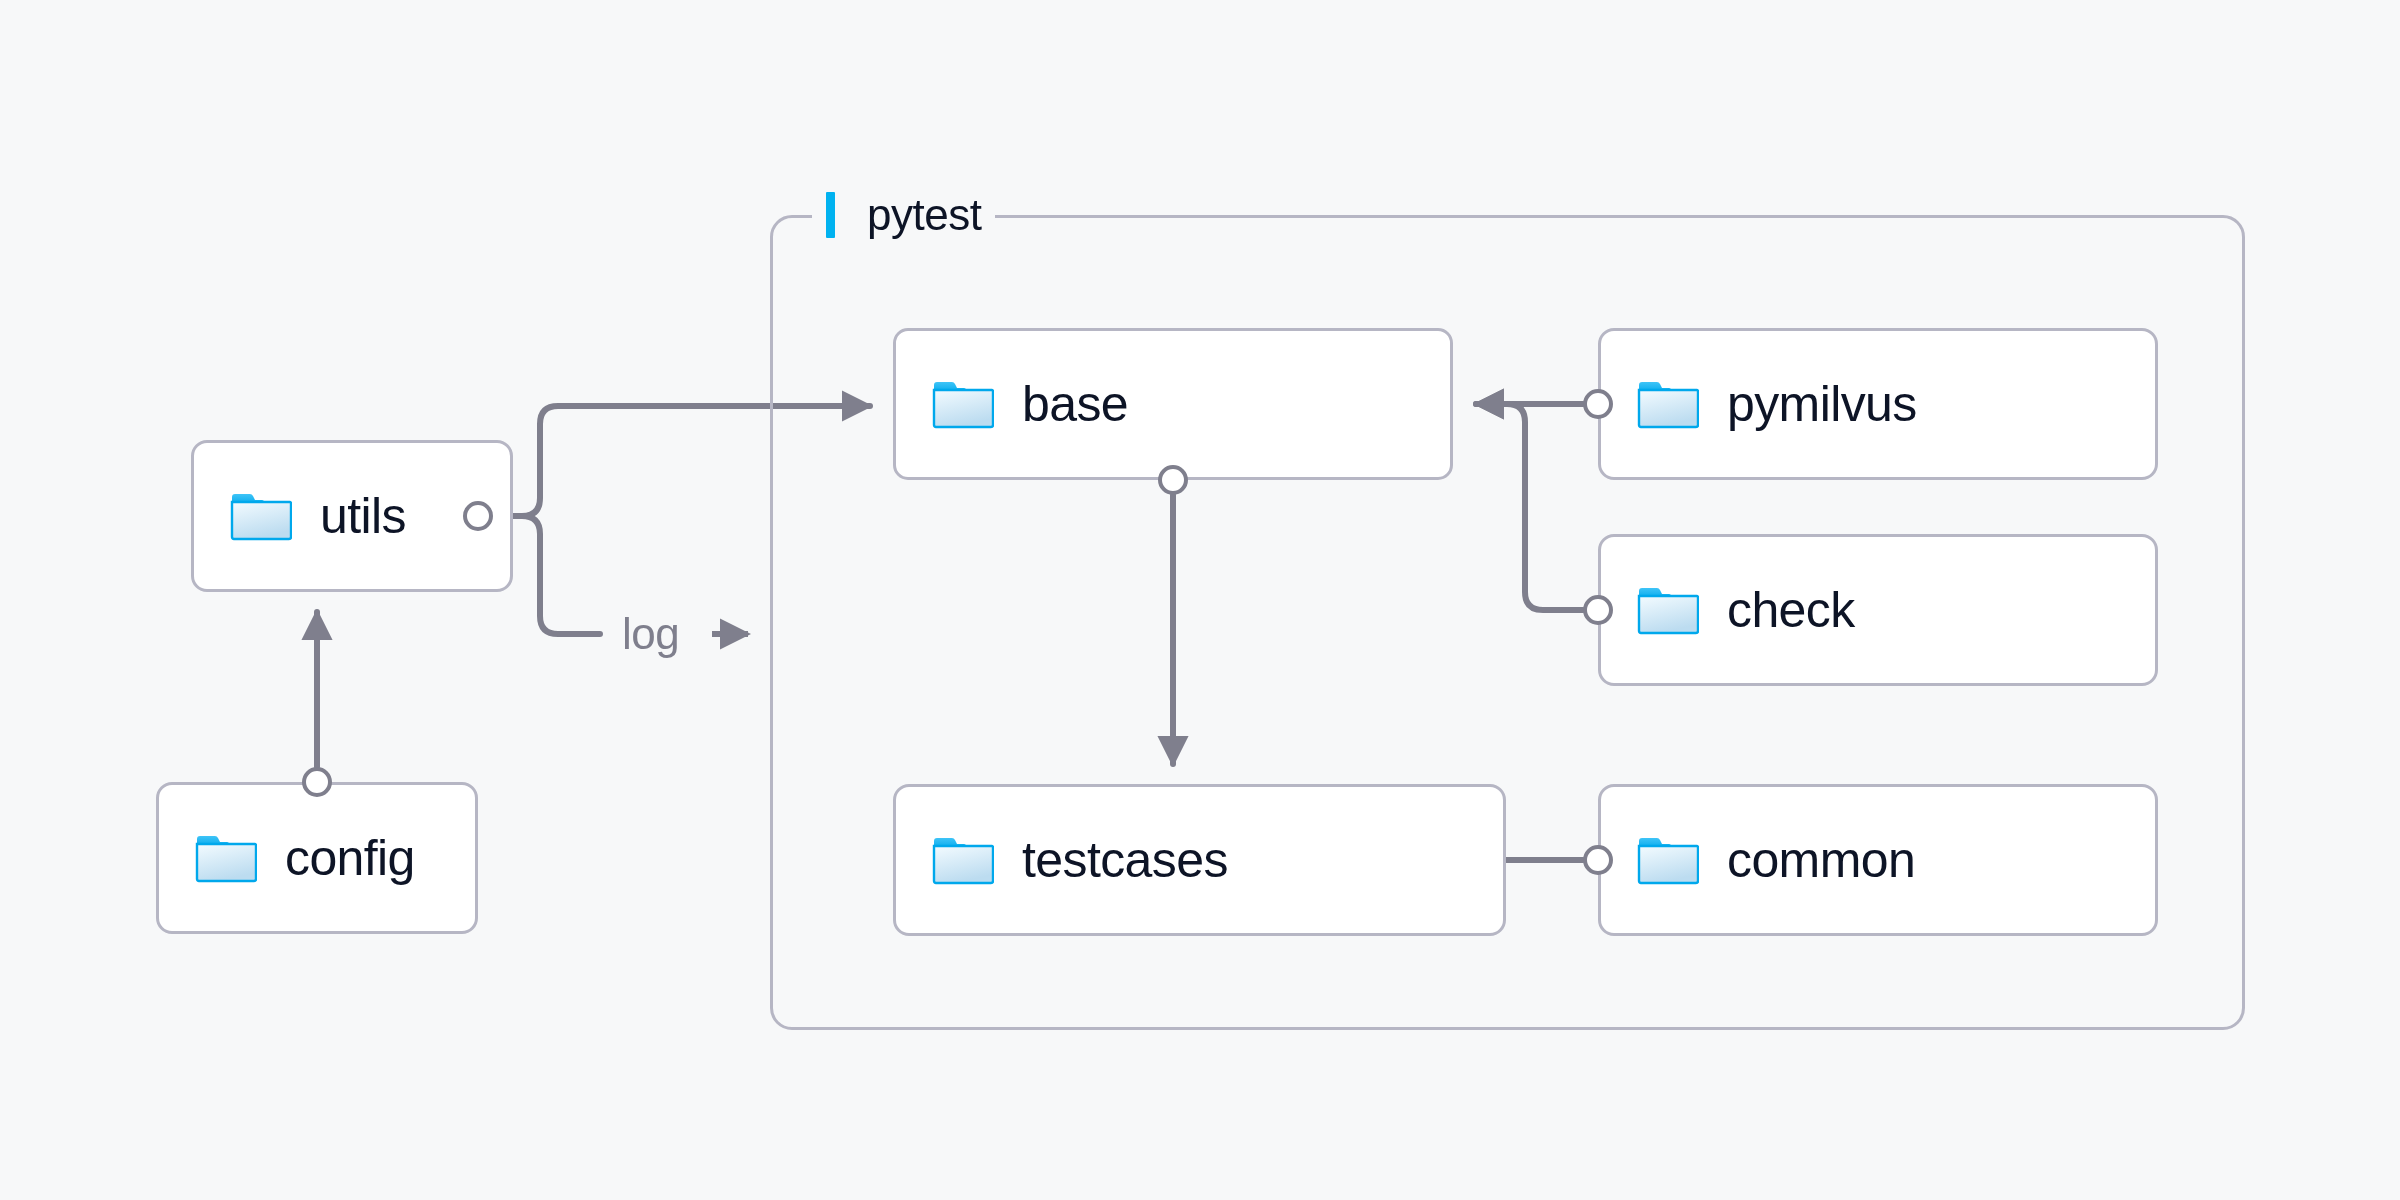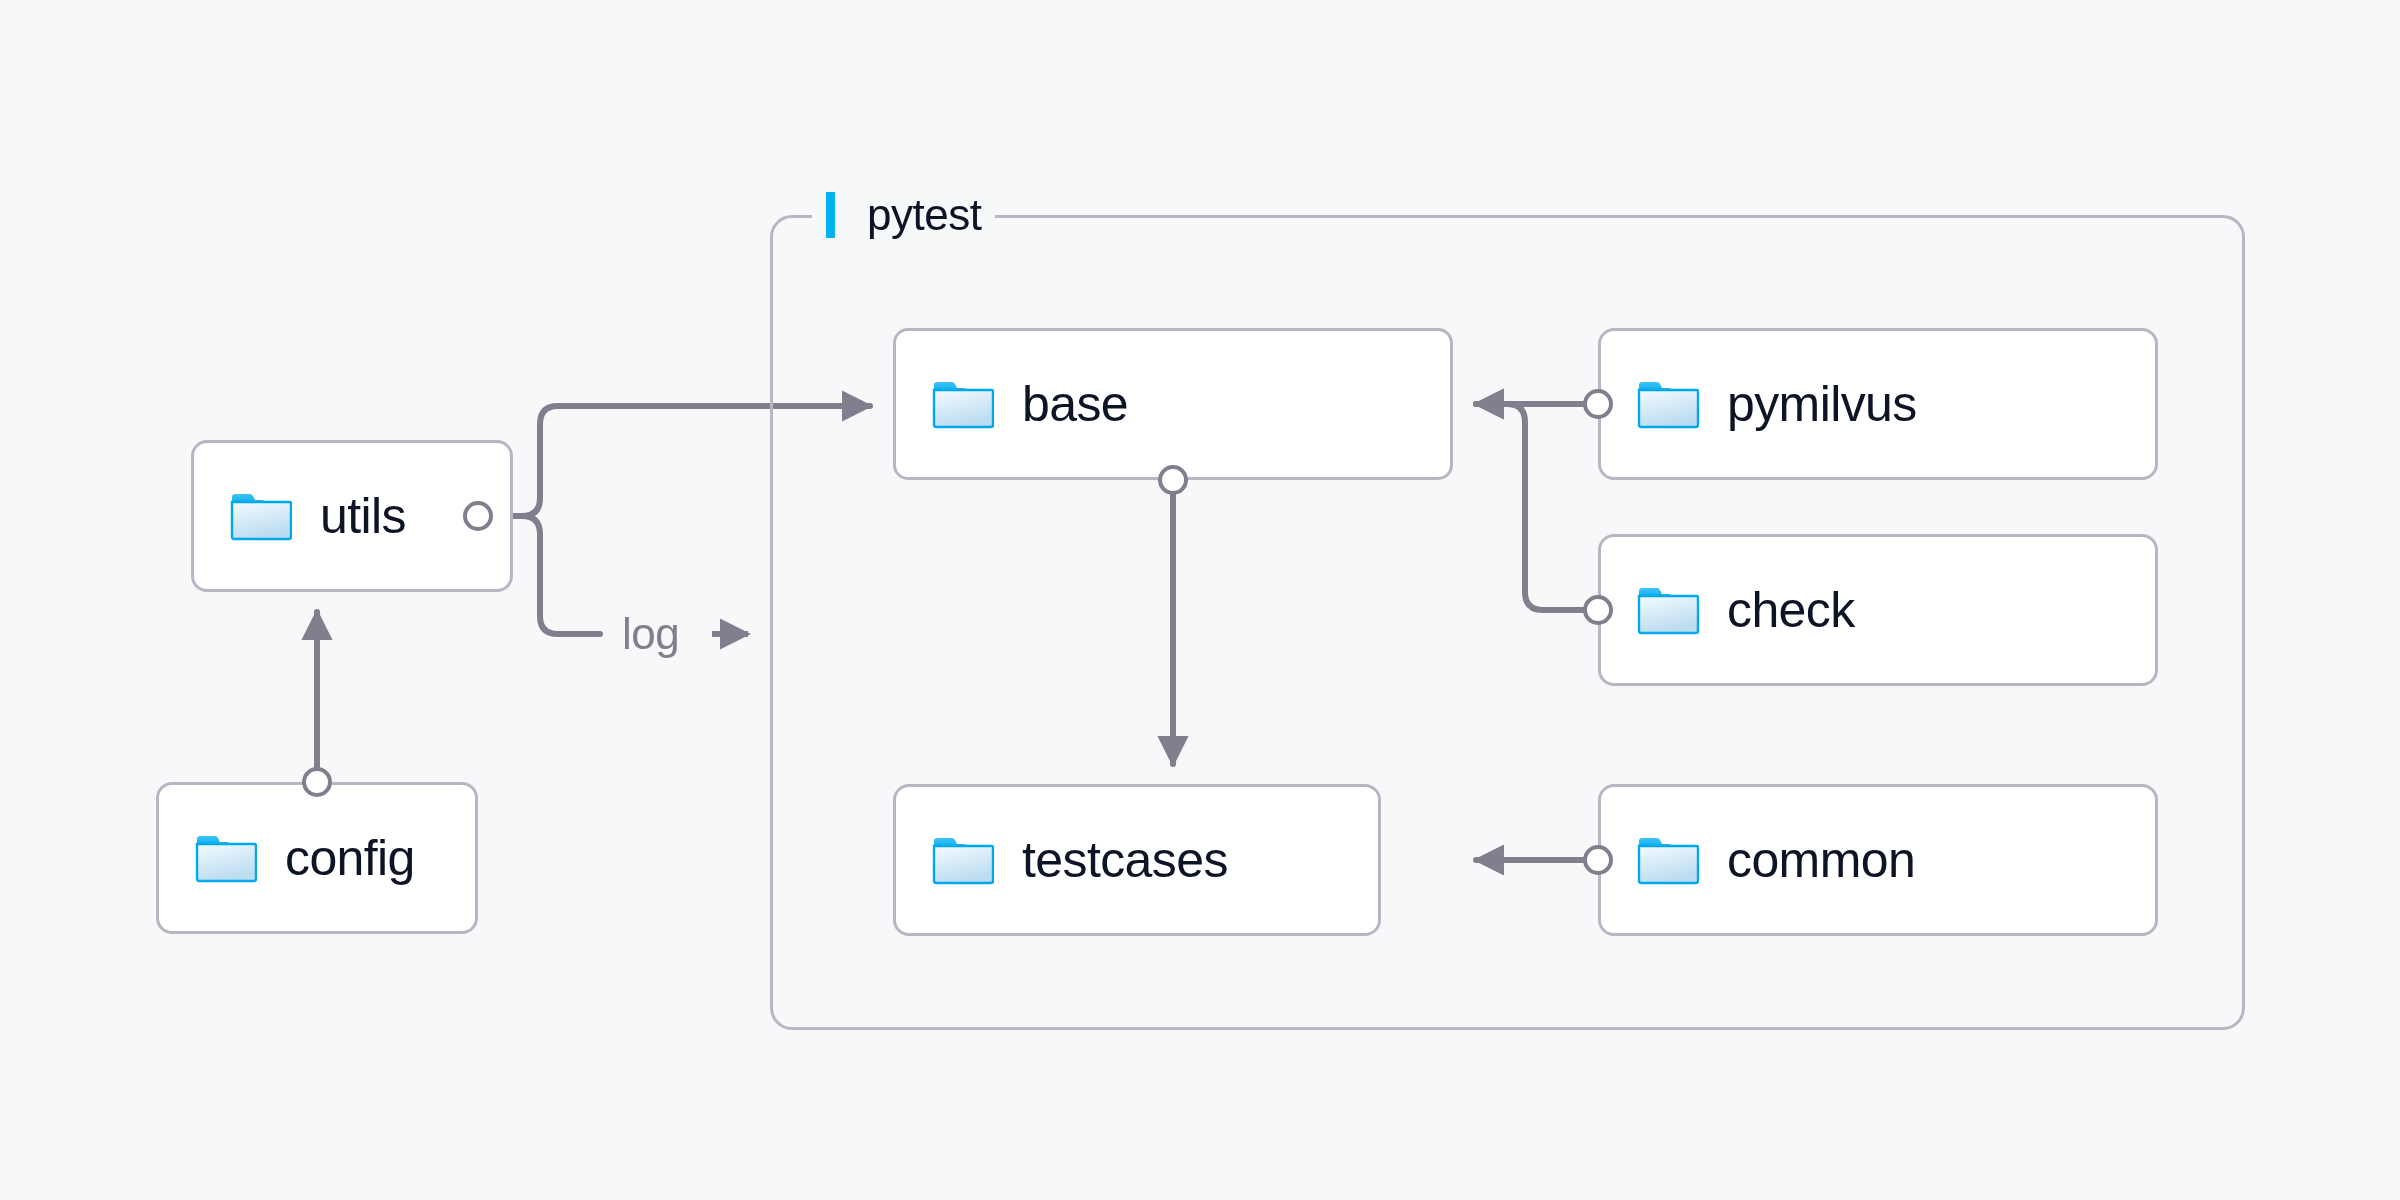--- a/index.html
+++ b/index.html
@@ -161,21 +161,21 @@
 
   <div class="node" style="left:893px; top:328px; width:560px; height:152px;border-radius:15px;">
     <svg class="folder-icon" viewBox="0 0 62 50">
       <path d="M2 12 L2 6 Q2 3 5 3 L20 3 Q22 3 23 5 L25 9 L32 9 Q34 9 34 11 L34 14 L2 14 Z" fill="url(#folderTab)"></path>
       <path d="M2 11 L60 11 Q61 11 61 13 L61 46 Q61 48 59 48 L4 48 Q2 48 2 46 Z" fill="url(#folderGrad)" stroke="#00a8ec" stroke-width="2.4"></path>
     </svg>
     <span class="node-label">base</span>
   </div>
   <div class="handle" style="left:1158px; top:465px;"></div>
 
-  <div class="node" style="left:893px; top:784px; width:488px; height:152px;">
+  <div class="node" style="left:893px; top:784px; width:613px; height:152px;">
     <svg class="folder-icon" viewBox="0 0 62 50">
       <path d="M2 12 L2 6 Q2 3 5 3 L20 3 Q22 3 23 5 L25 9 L32 9 Q34 9 34 11 L34 14 L2 14 Z" fill="url(#folderTab)"></path>
       <path d="M2 11 L60 11 Q61 11 61 13 L61 46 Q61 48 59 48 L4 48 Q2 48 2 46 Z" fill="url(#folderGrad)" stroke="#00a8ec" stroke-width="2.4"></path>
     </svg>
     <span class="node-label">testcases</span>
   </div>
 
   <div class="node" style="left:1598px; top:328px; width:560px; height:152px;">
     <svg class="folder-icon" viewBox="0 0 62 50">
       <path d="M2 12 L2 6 Q2 3 5 3 L20 3 Q22 3 23 5 L25 9 L32 9 Q34 9 34 11 L34 14 L2 14 Z" fill="url(#folderTab)"></path>

